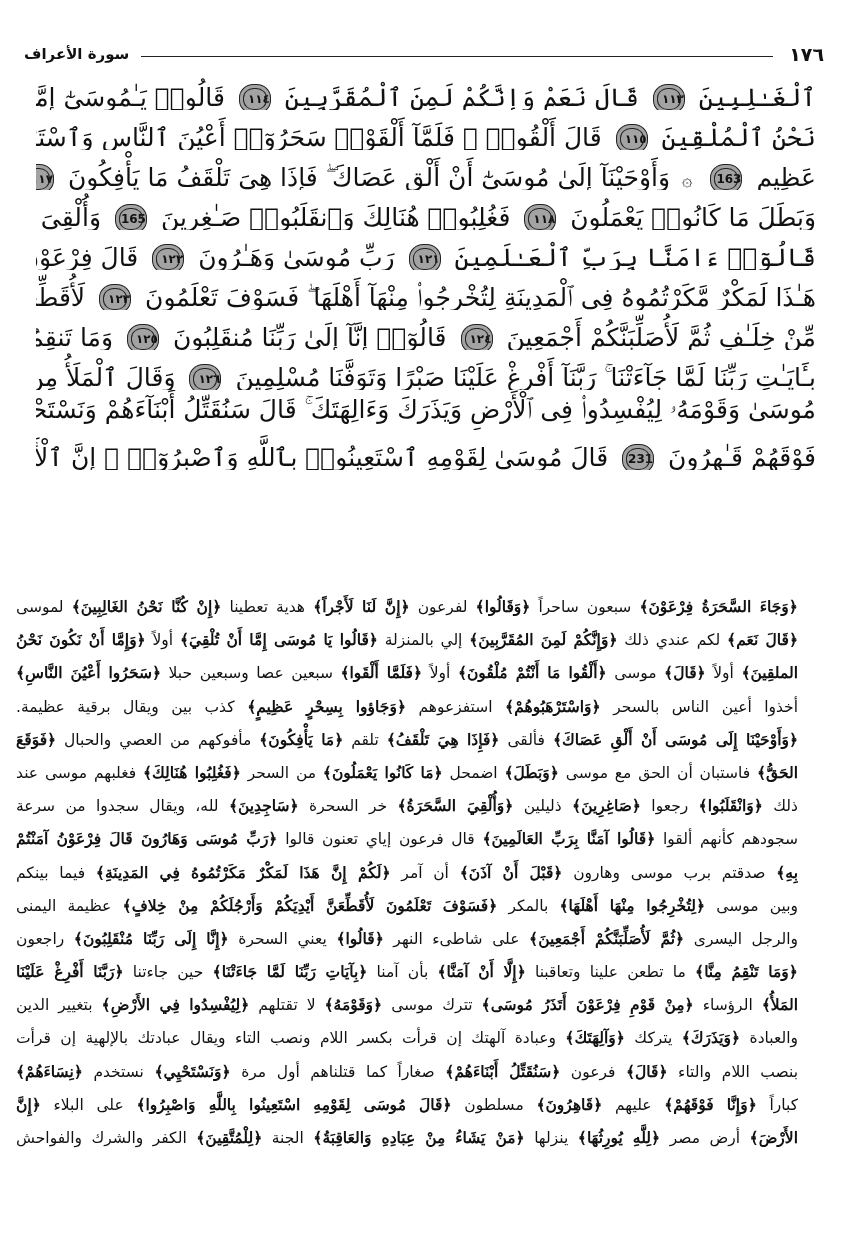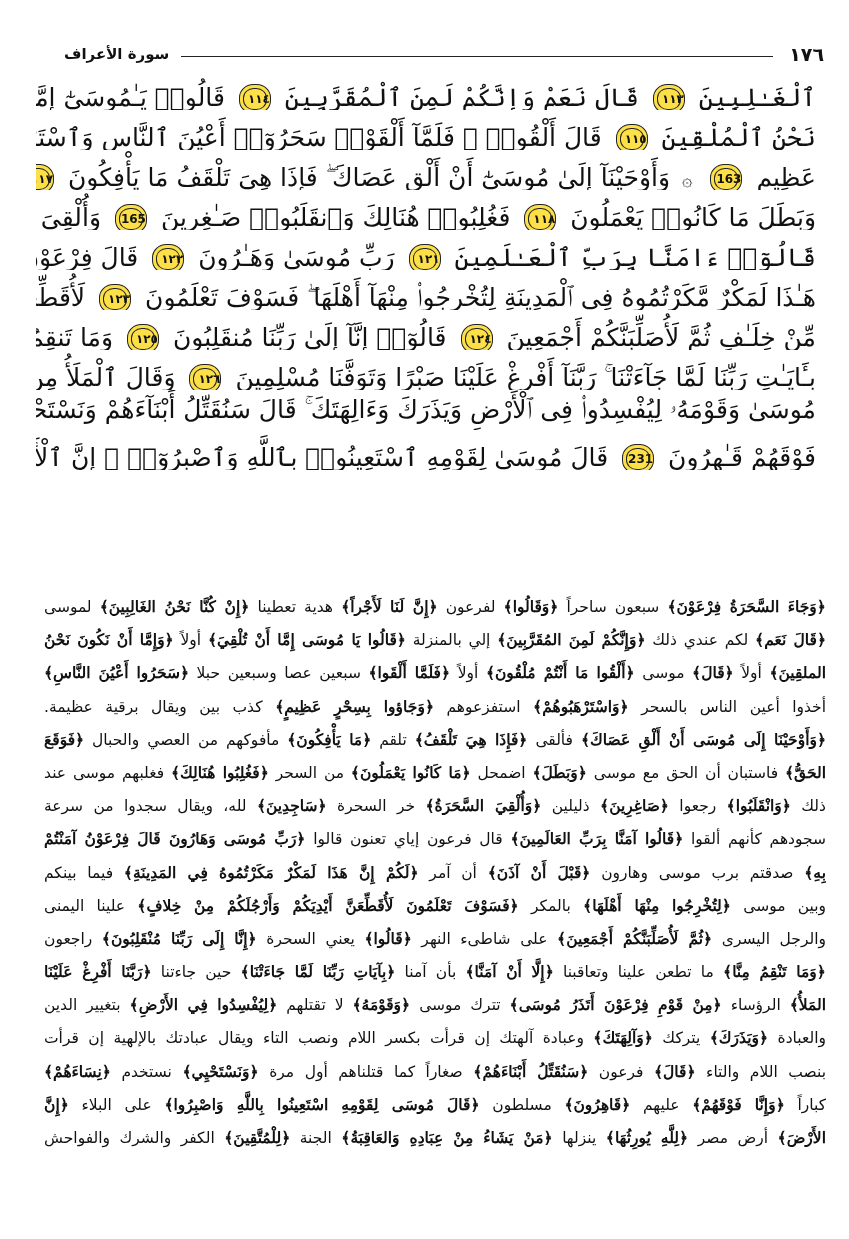--- a/index.html
+++ b/index.html
@@ -7,41 +7,41 @@
     width: 849px; height: 1239px; overflow: hidden; position: relative;
     font-family: "DejaVu Sans", sans-serif; color: #111;
   }
   .page { position: absolute; left: 0; top: 0; width: 849px; height: 1239px; direction: rtl; }
   .header {
     position: absolute; top: 42px; left: 24px; width: 800px; height: 24px;
     display: flex; align-items: center; direction: rtl;
   }
   .page-number { font-family: "DejaVu Sans", sans-serif; font-weight: bold; font-size: 19px; padding-left: 10px; text-align: center; }
   .header-rule { flex: 1; height: 0; border-top: 1.6px solid #222; margin: 4px 6px 0 6px; }
-  .surah-name { font-family: "DejaVu Sans", sans-serif; font-weight: bold; font-size: 15px; padding-right: 6px; margin-left: 40px; }
+  .surah-name { font-family: "DejaVu Sans", sans-serif; font-weight: bold; font-size: 15px; padding-right: 6px; }
 
   .quran { position: absolute; top: 70px; left: 36px; width: 780px; }
   .q-line {
     height: 40px; line-height: 40px; font-family: "DejaVu Serif", serif; font-size: 25px;
     text-align: justify; text-align-last: justify; white-space: nowrap; overflow: hidden;
     direction: rtl;
   }
   .q-seg { display: inline; }
   .ayah-mark {
     display: inline-block; width: 30px; height: 28px; line-height: 28px; vertical-align: middle;
     text-align: center; font-size: 12px; font-family: "DejaVu Sans", sans-serif; font-weight: bold;
-    border: 1.6px solid #222; border-radius: 45%; margin: 14px 6px; position: relative; background: #fde047;
+    border: 1.6px solid #222; border-radius: 45%; margin: 14px 6px; position: relative; background: #a3a3a3;
   }
   .ayah-mark::before {
     content: ""; position: absolute; left: 3px; top: 3px; right: 3px; bottom: 3px;
     border: 1px solid #222; border-radius: 45%;
   }
   .sajda-mark, .hizb-mark { display: inline-block; font-size: 18px; margin: 0 4px; }
 
-  .tafsir { position: absolute; top: 590px; left: 44px; width: 782px; }
+  .tafsir { position: absolute; top: 590px; left: 16px; width: 782px; }
   .t-line {
     height: 33.2px; line-height: 33px; font-family: "DejaVu Sans", sans-serif; font-size: 15.5px;
     text-align: justify; text-align-last: justify; white-space: nowrap; overflow: hidden; direction: rtl;
   }
   .t-seg { display: inline; }
   .t-seg.quote { font-weight: bold; font-family: "DejaVu Serif", serif; }
 </style>
 </head>
 <body>
 
@@ -67,21 +67,21 @@
   <div class="tafsir" id="tafsir">
       <div class="t-line"><span class="t-seg quote">﴿وَجَاءَ السَّحَرَةُ فِرْعَوْنَ﴾</span> <span class="t-seg">سبعون ساحراً</span> <span class="t-seg quote">﴿وَقَالُوا﴾</span> <span class="t-seg">لفرعون</span> <span class="t-seg quote">﴿إِنَّ لَنَا لَأَجْراً﴾</span> <span class="t-seg">هدية تعطينا</span> <span class="t-seg quote">﴿إِنْ كُنَّا نَحْنُ الغَالِبِينَ﴾</span> <span class="t-seg">لموسى</span> </div>
       <div class="t-line"><span class="t-seg quote">﴿قَالَ نَعَم﴾</span> <span class="t-seg">لكم عندي ذلك</span> <span class="t-seg quote">﴿وَإِنَّكُمْ لَمِنَ المُقَرَّبِينَ﴾</span> <span class="t-seg">إلي بالمنزلة</span> <span class="t-seg quote">﴿قَالُوا يَا مُوسَى إِمَّا أَنْ تُلْقِيَ﴾</span> <span class="t-seg">أولاً</span> <span class="t-seg quote">﴿وَإِمَّا أَنْ نَكُونَ نَحْنُ</span> </div>
       <div class="t-line"><span class="t-seg quote">الملقِينَ﴾</span> <span class="t-seg">أولاً</span> <span class="t-seg quote">﴿قَالَ﴾</span> <span class="t-seg">موسى</span> <span class="t-seg quote">﴿أَلْقُوا مَا أَنْتُمْ مُلْقُونَ﴾</span> <span class="t-seg">أولاً</span> <span class="t-seg quote">﴿فَلَمَّا أَلْقَوا﴾</span> <span class="t-seg">سبعين عصا وسبعين حبلا</span> <span class="t-seg quote">﴿سَحَرُوا أَعْيُنَ النَّاسِ﴾</span> </div>
       <div class="t-line"><span class="t-seg">أخذوا أعين الناس بالسحر</span> <span class="t-seg quote">﴿وَاسْتَرْهَبُوهُمْ﴾</span> <span class="t-seg">استفزعوهم</span> <span class="t-seg quote">﴿وَجَاؤوا بِسِحْرٍ عَظِيمٍ﴾</span> <span class="t-seg">كذب بين ويقال برقية عظيمة.</span> </div>
       <div class="t-line"><span class="t-seg quote">﴿وَأَوْحَيْنَا إِلَى مُوسَى أَنْ أَلْقِ عَصَاكَ﴾</span> <span class="t-seg">فألقى</span> <span class="t-seg quote">﴿فَإِذَا هِيَ تَلْقَفُ﴾</span> <span class="t-seg">تلقم</span> <span class="t-seg quote">﴿مَا يَأْفِكُونَ﴾</span> <span class="t-seg">مأفوكهم من العصي والحبال</span> <span class="t-seg quote">﴿فَوَقَعَ</span> </div>
       <div class="t-line"><span class="t-seg quote">الحَقُّ﴾</span> <span class="t-seg">فاستبان أن الحق مع موسى</span> <span class="t-seg quote">﴿وَبَطَلَ﴾</span> <span class="t-seg">اضمحل</span> <span class="t-seg quote">﴿مَا كَانُوا يَعْمَلُونَ﴾</span> <span class="t-seg">من السحر</span> <span class="t-seg quote">﴿فَغُلِبُوا هُنَالِكَ﴾</span> <span class="t-seg">فغلبهم موسى عند</span> </div>
       <div class="t-line"><span class="t-seg">ذلك</span> <span class="t-seg quote">﴿وَانْقَلَبُوا﴾</span> <span class="t-seg">رجعوا</span> <span class="t-seg quote">﴿صَاغِرِينَ﴾</span> <span class="t-seg">ذليلين</span> <span class="t-seg quote">﴿وَأُلْقِيَ السَّحَرَةُ﴾</span> <span class="t-seg">خر السحرة</span> <span class="t-seg quote">﴿سَاجِدِينَ﴾</span> <span class="t-seg">لله، ويقال سجدوا من سرعة</span> </div>
       <div class="t-line"><span class="t-seg">سجودهم كأنهم ألقوا</span> <span class="t-seg quote">﴿قَالُوا آمَنَّا بِرَبِّ العَالَمِينَ﴾</span> <span class="t-seg">قال فرعون إياي تعنون قالوا</span> <span class="t-seg quote">﴿رَبِّ مُوسَى وَهَارُونَ قَالَ فِرْعَوْنُ آمَنْتُمْ</span> </div>
       <div class="t-line"><span class="t-seg quote">بِهِ﴾</span> <span class="t-seg">صدقتم برب موسى وهارون</span> <span class="t-seg quote">﴿قَبْلَ أَنْ آذَنَ﴾</span> <span class="t-seg">أن آمر</span> <span class="t-seg quote">﴿لَكُمْ إِنَّ هَذَا لَمَكْرٌ مَكَرْتُمُوهُ فِي المَدِينَةِ﴾</span> <span class="t-seg">فيما بينكم</span> </div>
-      <div class="t-line"><span class="t-seg">وبين موسى</span> <span class="t-seg quote">﴿لِتُخْرِجُوا مِنْهَا أَهْلَهَا﴾</span> <span class="t-seg">بالمكر</span> <span class="t-seg quote">﴿فَسَوْفَ تَعْلَمُونَ لَأُقَطِّعَنَّ أَيْدِيَكُمْ وَأَرْجُلَكُمْ مِنْ خِلافٍ﴾</span> <span class="t-seg">علينا اليمنى</span> </div>
+      <div class="t-line"><span class="t-seg">وبين موسى</span> <span class="t-seg quote">﴿لِتُخْرِجُوا مِنْهَا أَهْلَهَا﴾</span> <span class="t-seg">بالمكر</span> <span class="t-seg quote">﴿فَسَوْفَ تَعْلَمُونَ لَأُقَطِّعَنَّ أَيْدِيَكُمْ وَأَرْجُلَكُمْ مِنْ خِلافٍ﴾</span> <span class="t-seg">عظيمة اليمنى</span> </div>
       <div class="t-line"><span class="t-seg">والرجل اليسرى</span> <span class="t-seg quote">﴿ثُمَّ لَأُصَلِّبَنَّكُمْ أَجْمَعِينَ﴾</span> <span class="t-seg">على شاطىء النهر</span> <span class="t-seg quote">﴿قَالُوا﴾</span> <span class="t-seg">يعني السحرة</span> <span class="t-seg quote">﴿إِنَّا إِلَى رَبِّنَا مُنْقَلِبُونَ﴾</span> <span class="t-seg">راجعون</span> </div>
       <div class="t-line"><span class="t-seg quote">﴿وَمَا تَنْقِمُ مِنَّا﴾</span> <span class="t-seg">ما تطعن علينا وتعاقبنا</span> <span class="t-seg quote">﴿إِلَّا أَنْ آمَنَّا﴾</span> <span class="t-seg">بأن آمنا</span> <span class="t-seg quote">﴿بِآيَاتِ رَبِّنَا لَمَّا جَاءَتْنَا﴾</span> <span class="t-seg">حين جاءتنا</span> <span class="t-seg quote">﴿رَبَّنَا أَفْرِغْ عَلَيْنَا</span> </div>
       <div class="t-line"><span class="t-seg quote">المَلأُ﴾</span> <span class="t-seg">الرؤساء</span> <span class="t-seg quote">﴿مِنْ قَوْمِ فِرْعَوْنَ أَتَذَرُ مُوسَى﴾</span> <span class="t-seg">تترك موسى</span> <span class="t-seg quote">﴿وَقَوْمَهُ﴾</span> <span class="t-seg">لا تقتلهم</span> <span class="t-seg quote">﴿لِيُفْسِدُوا فِي الأَرْضِ﴾</span> <span class="t-seg">بتغيير الدين</span> </div>
       <div class="t-line"><span class="t-seg">والعبادة</span> <span class="t-seg quote">﴿وَيَذَرَكَ﴾</span> <span class="t-seg">يتركك</span> <span class="t-seg quote">﴿وَآلِهَتَكَ﴾</span> <span class="t-seg">وعبادة آلهتك إن قرأت بكسر اللام ونصب التاء ويقال عبادتك بالإلهية إن قرأت</span> </div>
       <div class="t-line"><span class="t-seg">بنصب اللام والتاء</span> <span class="t-seg quote">﴿قَالَ﴾</span> <span class="t-seg">فرعون</span> <span class="t-seg quote">﴿سَنُقَتِّلُ أَبْنَاءَهُمْ﴾</span> <span class="t-seg">صغاراً كما قتلناهم أول مرة</span> <span class="t-seg quote">﴿وَنَسْتَحْيِي﴾</span> <span class="t-seg">نستخدم</span> <span class="t-seg quote">﴿نِسَاءَهُمْ﴾</span> </div>
       <div class="t-line"><span class="t-seg">كباراً</span> <span class="t-seg quote">﴿وَإِنَّا فَوْقَهُمْ﴾</span> <span class="t-seg">عليهم</span> <span class="t-seg quote">﴿قَاهِرُونَ﴾</span> <span class="t-seg">مسلطون</span> <span class="t-seg quote">﴿قَالَ مُوسَى لِقَوْمِهِ اسْتَعِينُوا بِاللَّهِ وَاصْبِرُوا﴾</span> <span class="t-seg">على البلاء</span> <span class="t-seg quote">﴿إِنَّ</span> </div>
       <div class="t-line"><span class="t-seg quote">الأَرْضَ﴾</span> <span class="t-seg">أرض مصر</span> <span class="t-seg quote">﴿لِلَّهِ يُورِثُهَا﴾</span> <span class="t-seg">ينزلها</span> <span class="t-seg quote">﴿مَنْ يَشَاءُ مِنْ عِبَادِهِ وَالعَاقِبَةُ﴾</span> <span class="t-seg">الجنة</span> <span class="t-seg quote">﴿لِلْمُتَّقِينَ﴾</span> <span class="t-seg">الكفر والشرك والفواحش</span> </div>
     </div>
 </div>
 

